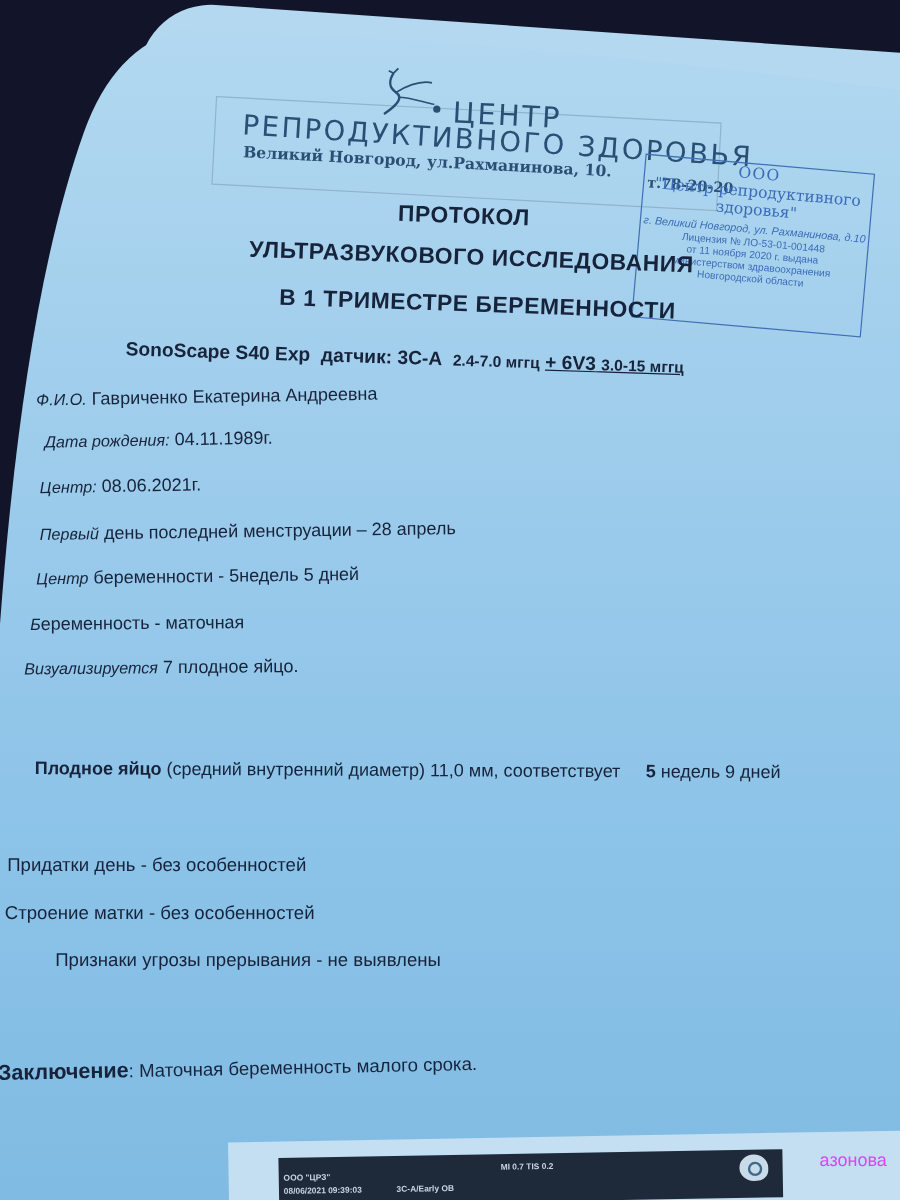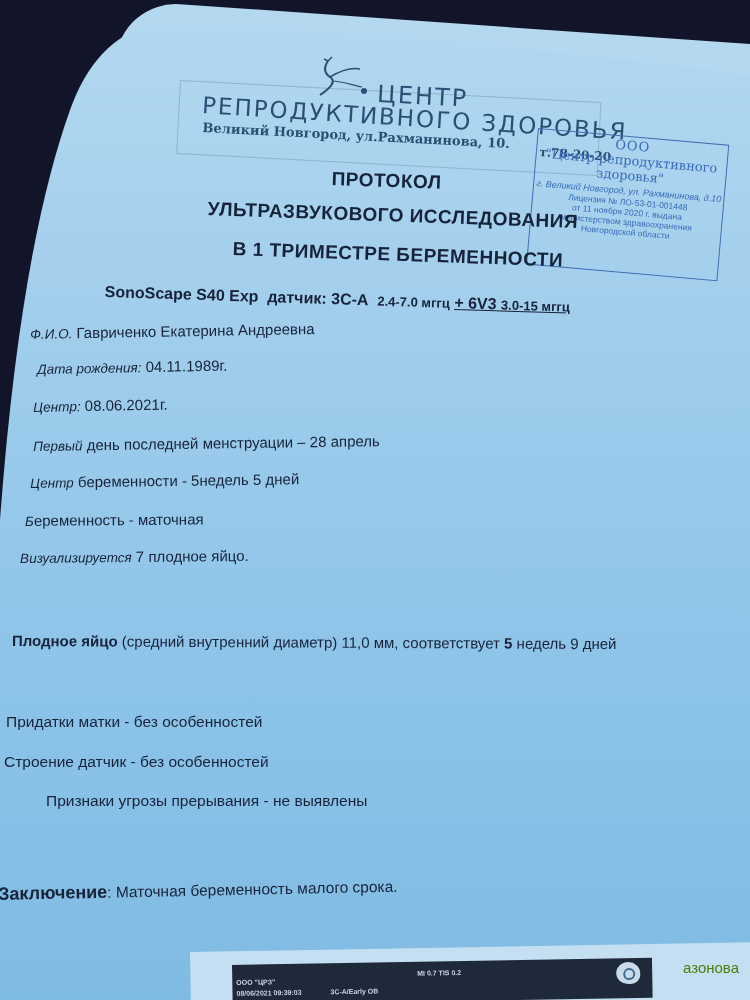--- a/index.html
+++ b/index.html
@@ -75,21 +75,21 @@
     .line { font-size: 15px; }
     .line .lbl { font-size: 13.5px; font-style: italic; }
     .l-fio { left: 30px; top: 325px; transform: rotate(-1deg); }
     .l-dob { left: 37px; top: 360px; transform: rotate(-1deg); }
     .l-date { left: 33px; top: 398px; transform: rotate(-1deg); }
     .l-lmp { left: 33px; top: 437px; transform: rotate(-0.8deg); }
     .l-term { left: 30px; top: 474px; transform: rotate(-0.8deg); }
     .l-preg { left: 25px; top: 512px; transform: rotate(-0.5deg); }
     .l-vis { left: 20px; top: 549px; transform: rotate(-0.5deg); }
     .l-egg { left: 12px; top: 632px; font-size: 15px; transform: rotate(0.3deg); }
-    .l-egg b { font-weight: bold; }
+    .l-egg b { font-weight: bold; margin-left: 17px; }
     .l-adn { left: 6px; top: 713px; font-size: 15.5px; }
     .l-uter { left: 4px; top: 753px; font-size: 15.5px; }
     .l-threat { left: 2px; top: 792px; font-size: 15.5px; margin-left: 44px; }
     .l-concl { left: -2px; top: 884px; font-size: 15.5px; transform: rotate(-1.2deg); }
     .l-concl .cl { font-size: 18px; font-weight: bold; }
     .usprint {
       position: absolute; left: 190px; top: 952px; width: 600px; height: 60px;
       background: #c3dff1; transform: rotate(-1deg); transform-origin: left top;
     }
     .usimg {
@@ -102,21 +102,21 @@
     .usimg .o3 { position: absolute; left: 98px; top: 25px; }
     .usimg .o4 { position: absolute; left: 185px; top: 8px; }
     .usimg .logo-us {
       position: absolute; left: 384px; top: 4px; width: 24px; height: 22px;
       background: #c9dbe8; border-radius: 50% 50% 40% 50%;
     }
     .usimg .logo-us::after {
       content: ""; position: absolute; left: 7px; top: 6px; width: 8px; height: 8px;
       border: 2px solid #3c6a8c; border-radius: 50%;
     }
-    .partial-word { position: absolute; left: 683px; top: 959px; font-size: 15px; color: #4d7c0f; white-space: nowrap; }
+    .partial-word { position: absolute; left: 683px; top: 959px; font-size: 15px; color: #d946ef; white-space: nowrap; }
   </style>
 </head>
 <body>
 
 <div class="paper-back"></div>
 <div class="paper"></div>
 
 <div class="letterhead-box"></div>
 
 <svg class="logo" viewBox="0 0 60 45">
@@ -183,22 +183,22 @@
 <div class="t line l-vis">
   <span class="lbl">Визуализируется</span>
   <span>7 плодное яйцо.</span>
 </div>
 
 <div class="t l-egg">
   <b>Плодное яйцо</b>
   <span>(средний внутренний диаметр)  11,0 мм, соответствует </span><b>5</b><span> недель  9 дней</span>
 </div>
 
-<div class="t l-adn">Придатки  матки - без особенностей</div>
-<div class="t l-uter">Строение датчик  - без особенностей</div>
+<div class="t l-adn">Придатки  день - без особенностей</div>
+<div class="t l-uter">Строение матки  - без особенностей</div>
 <div class="t l-threat">Признаки угрозы прерывания -  не выявлены</div>
 
 <div class="t l-concl">
   <span class="cl">Заключение</span><span>:</span><span>  Маточная беременность малого срока.</span>
 </div>
 
 <div class="usprint"></div>
 <div class="usimg">
   <span class="o1">ООО "ЦРЗ"</span>
   <span class="o2">08/06/2021 09:39:03</span>

